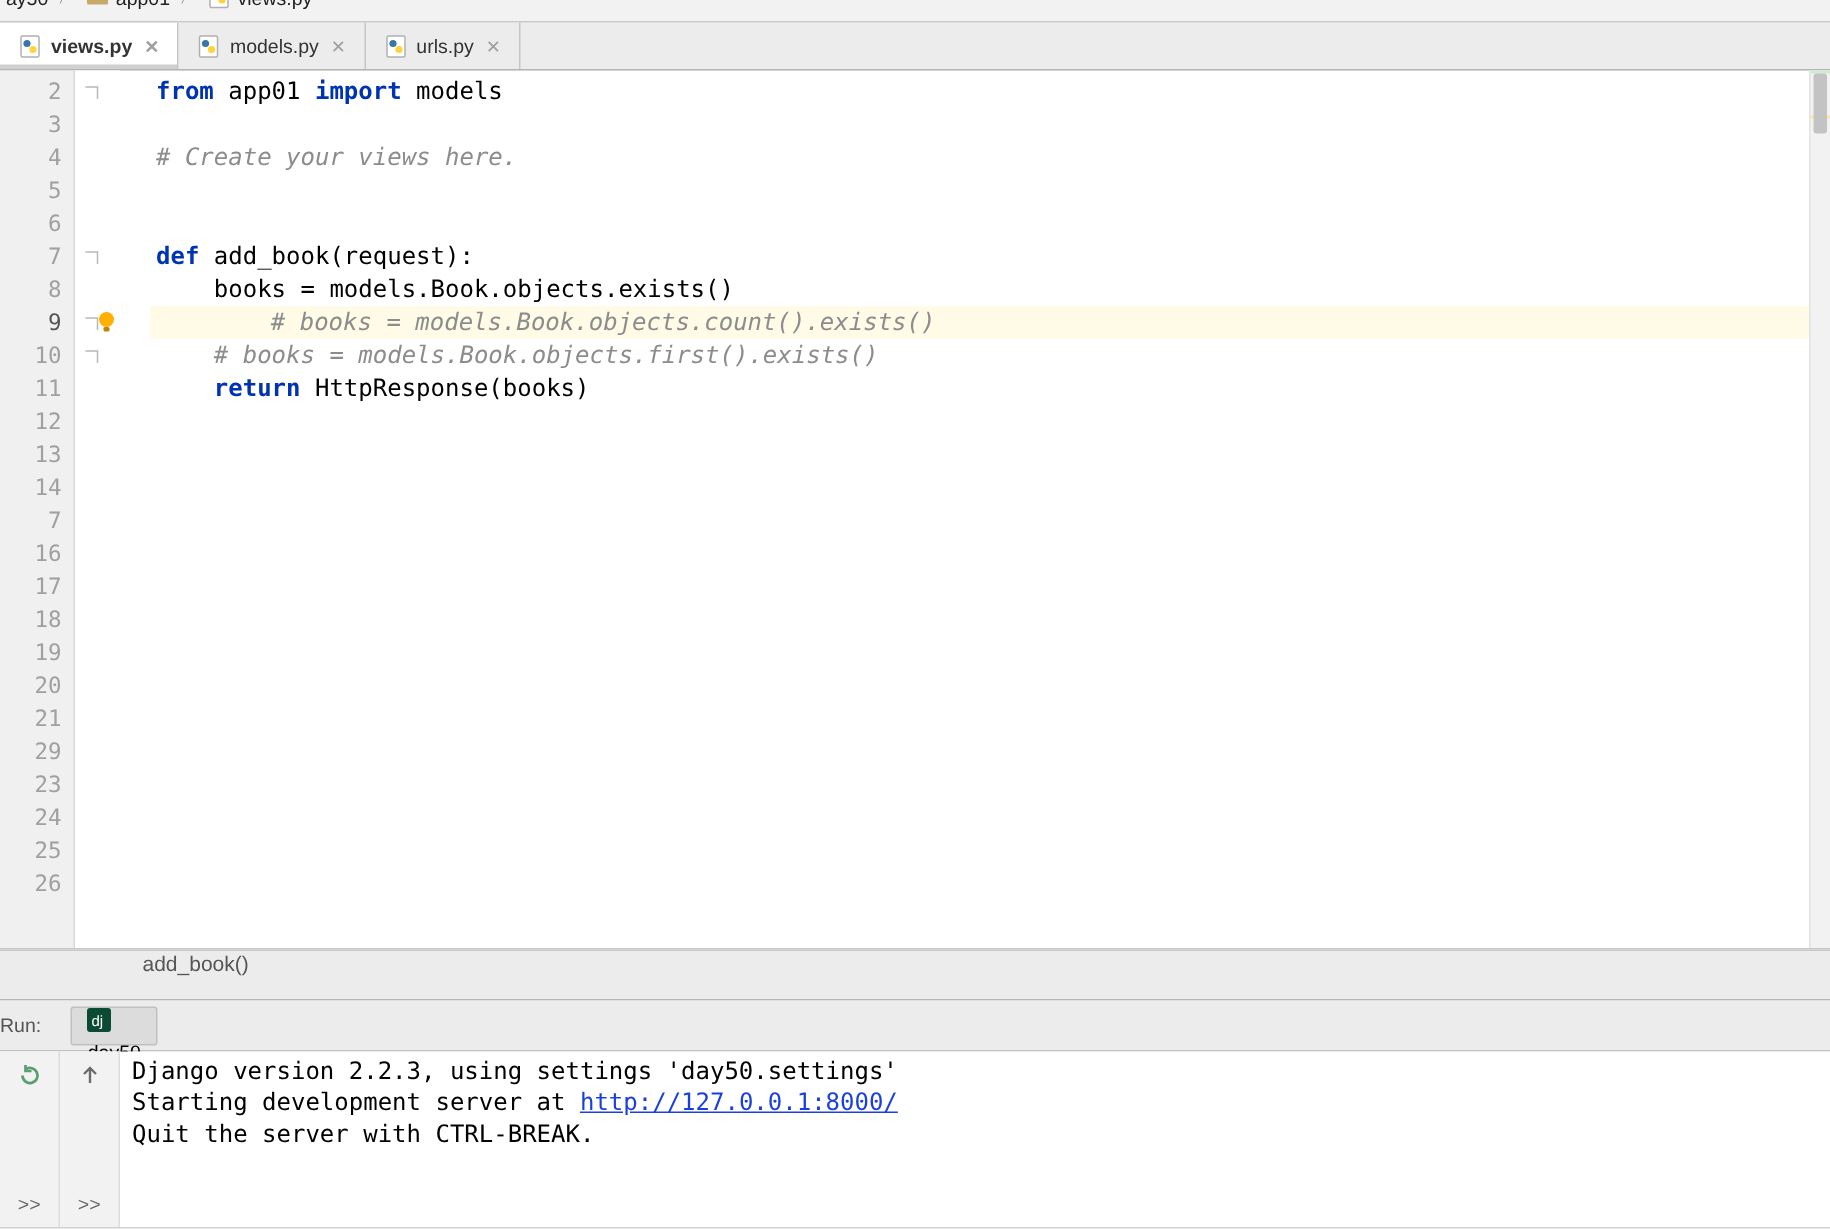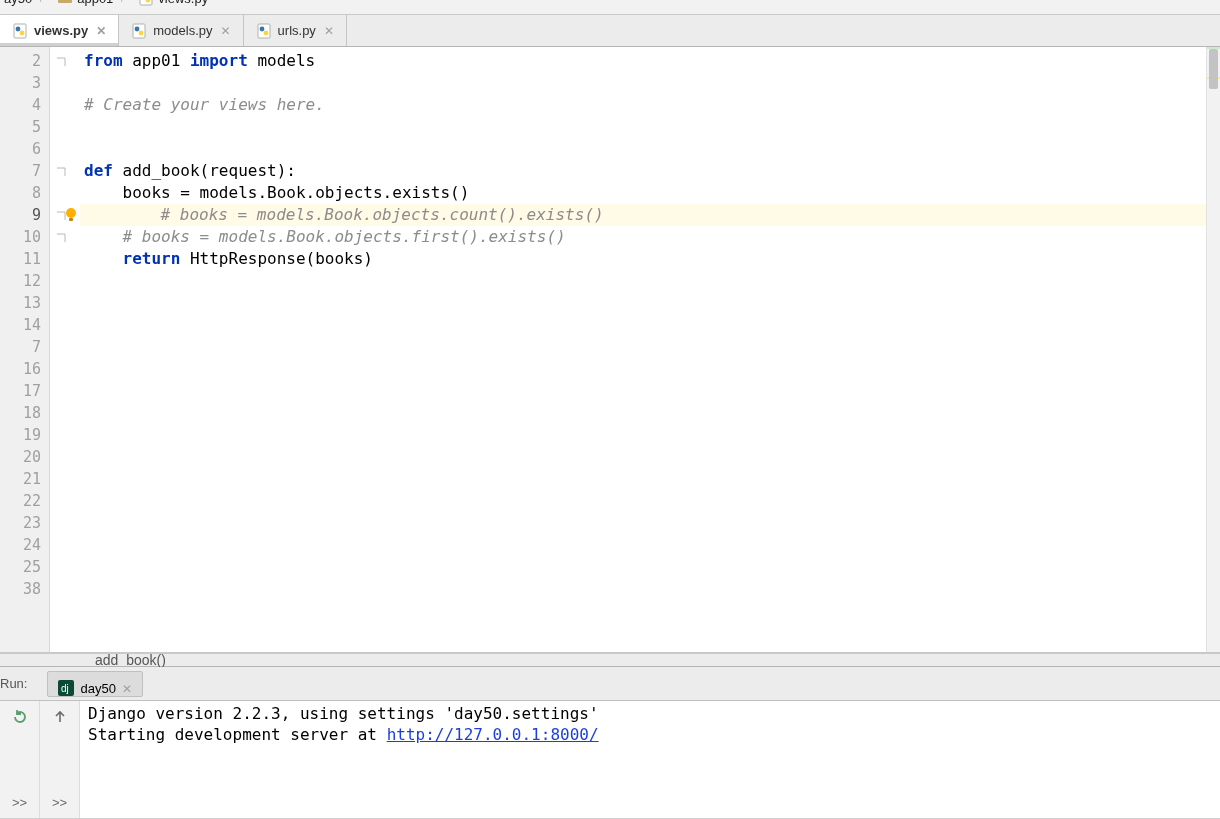--- a/index.html
+++ b/index.html
@@ -119,20 +119,21 @@
 
   .code {
     flex: 1;
     font-family: "Consolas","Menlo",monospace;
     font-size: 16px;
     line-height: 22px;
     padding-top: 3px;
     white-space: pre;
     position: relative;
     overflow: hidden;
+    margin-left: 20px;
   }
   .code .line { height:22px; padding-left:4px;}
   .code .hl { background: #fffbe6; padding-left: 42px; }
   .kw { color: #0033b3; font-weight: bold; }
   .cm { color: #8c8c8c; font-style: italic; }
   .plain { color:#000; }
 
   
   .vscroll {
     width: 14px;
@@ -146,49 +147,50 @@
   }
   .vscroll .line-mark{
     position:absolute; left:0; right:0; height:2px; background:#ffe49b; top:30px;
   }
   .vscroll .line-mark2{
     position:absolute; left:0; right:0; height:2px; background:#cfead0; top:0px;
   }
 
   
   .fn-path {
-    height: 14px;
+    height: 34px;
     background: #ececec;
     border-top: 1px solid #c9c9c9;
     border-bottom: 1px solid #b5b5b5;
     display: flex;
-    align-items: center;
+    align-items: flex-start;
     padding-left: 95px;
     font-size: 14px;
     color: #555;
   }
 
   
   .run-header {
     height: 34px;
     background: #ececec;
     border-bottom: 1px solid #c0c0c0;
     display:flex;
     align-items:center;
     gap:10px;
     padding-left:0;
   }
   .run-label { color:#555; padding:0 10px 0 0;text-align:right; }
   .run-tab {
-    display:flex; align-items:flex-end; gap:6px;
+    display:flex; align-items:flex-start; gap:6px;
     background:#dcdcdc;
     height:26px;
     padding:0 10px;
     border:1px solid #c0c0c0;
     border-radius:2px;
+    flex-direction:column;
   }
   .run-tab .close { color:#a0a0a0; font-size:12px; }
   .dj-icon {
     width:16px;height:16px;display:inline-block;
   }
 
   .run-body {
     flex: 0 0 auto;
     display:flex;
     height: 117px;
@@ -311,25 +313,25 @@
       <div>12</div>
       <div>13</div>
       <div>14</div>
       <div>7</div>
       <div>16</div>
       <div>17</div>
       <div>18</div>
       <div>19</div>
       <div>20</div>
       <div>21</div>
-      <div>22</div>
+      <div>29</div>
       <div>23</div>
       <div>24</div>
       <div>25</div>
-      <div>38</div>
+      <div>26</div>
     </div>
   <div class="fold-strip" id="foldstrip">
       <div class="fold-mark" style="top: 8px;"><svg viewBox="0 0 10 10">
           <path d="M1 1h8v8" fill="none" stroke="#b8b8b8" stroke-width="1"></path>
         </svg></div>
       <div class="fold-mark" style="top: 118px;"><svg viewBox="0 0 10 10">
           <path d="M1 1h8v8" fill="none" stroke="#b8b8b8" stroke-width="1"></path>
         </svg></div>
       <div class="fold-mark" style="top: 162px;"><svg viewBox="0 0 10 10">
           <path d="M1 1h8v8" fill="none" stroke="#b8b8b8" stroke-width="1"></path>
@@ -383,14 +385,14 @@
   <div class="run-tools2">
     <div class="tool-btn">
       <svg width="14" height="14" viewBox="0 0 14 14">
           <path d="M7 2v10M3 6l4-4 4 4" fill="none" stroke="#6b6b6b" stroke-width="1.6"></path>
         </svg>
     </div>
     <div class="tool-btn" style="margin-top:auto; margin-bottom:6px;">
       <span>&gt;&gt;</span>
     </div>
   </div>
-  <div class="console" id="console"><div>Django version 2.2.3, using settings 'day50.settings'</div><div>Starting development server at <span class="link">http://127.0.0.1:8000/</span></div></div>
+  <div class="console" id="console"><div>Django version 2.2.3, using settings 'day50.settings'</div><div>Starting development server at <span class="link">http://127.0.0.1:8000/</span></div><div>Quit the server with CTRL-BREAK.</div></div>
 </div>
 
 </body></html>

